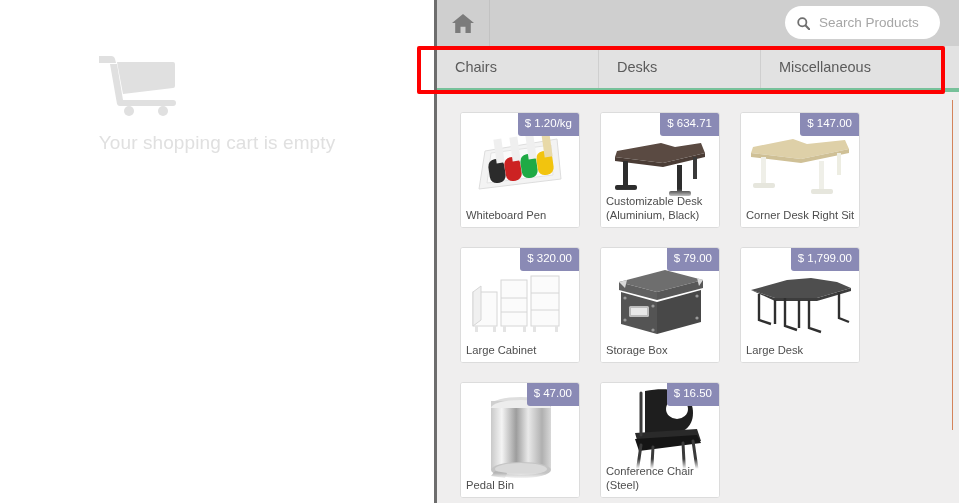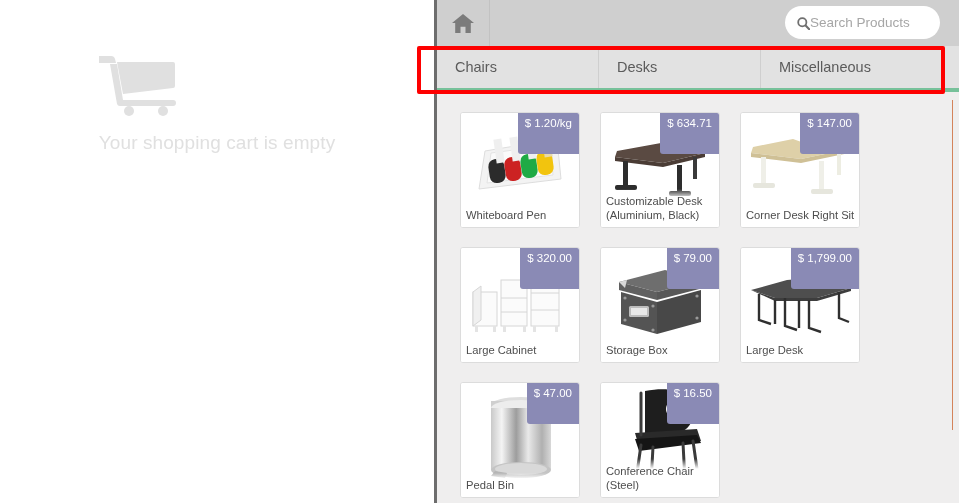--- a/index.html
+++ b/index.html
@@ -61,20 +61,21 @@
     width: 155px; height: 33px;
     background: #ffffff;
     border-radius: 17px;
     display: flex; align-items: center;
     padding: 0 10px 0 12px;
     cursor: text;
   }
   .search-icon { width: 13px; height: 13px; flex: 0 0 auto; display:block; }
   .search-input {
     border: none; outline: none; background: transparent;
+    margin-left: 9px;
     font-family: "Liberation Sans", "DejaVu Sans", sans-serif;
     font-size: 13.5px; color: #555;
     width: 116px;
   }
   .search-input::placeholder { color: #a6a6a6; }
 
   
   .tabstrip {
     position: absolute; left: 0; top: 46px;
     width: 525px; height: 42px;
@@ -122,21 +123,21 @@
     position: absolute; left: 0; top: 0;
     width: 120px; height: 116px;
   }
   .card-img svg { width: 100%; height: 100%; display: block; }
   .price-badge {
     position: absolute; right: 0; top: 0;
     background: #8a8ab5;
     color: #ffffff;
     font-size: 11.5px;
     line-height: 1;
-    padding: 5px 7px 24px 7px;
+    padding: 5px 7px 6px 7px;
     border-radius: 0 0 0 3px;
     white-space: nowrap;
     z-index: 3;
   }
   .card-name {
     position: absolute; left: 0; bottom: 0;
     width: 120px;
     padding: 0 5px 5px 5px;
     font-size: 11.2px;
     line-height: 13.5px;

